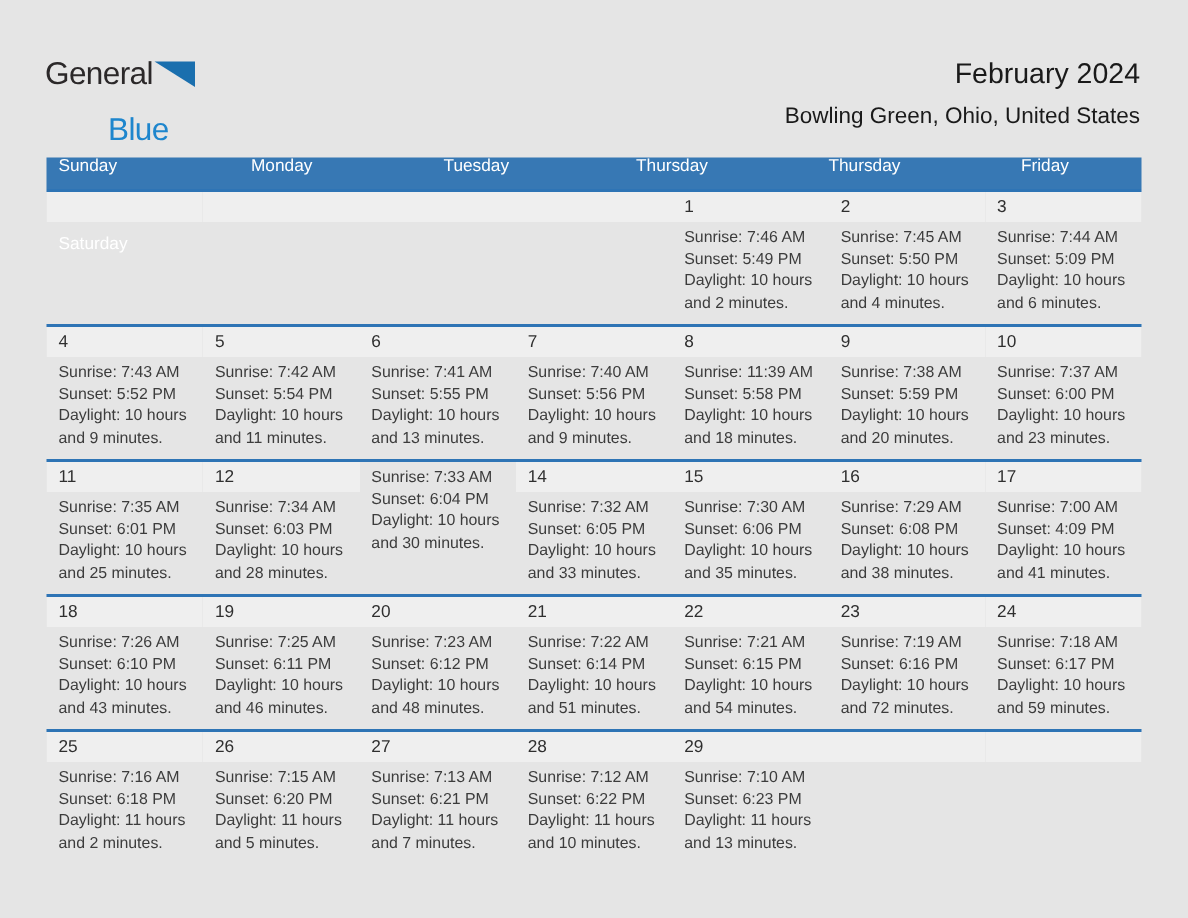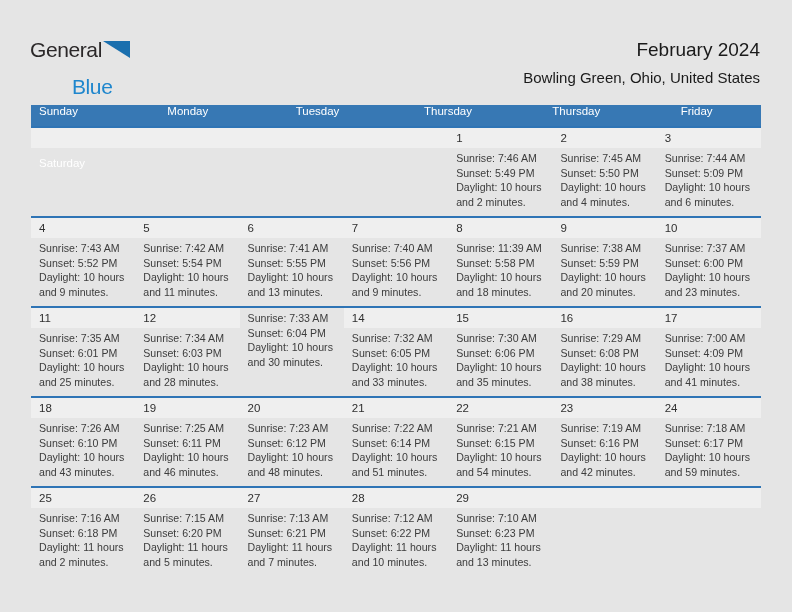--- a/index.html
+++ b/index.html
@@ -289,21 +289,21 @@
               <div>Daylight: 10 hours</div>
               <div>and 54 minutes.</div>
             </div>
           </div>
           <div class="cell">
             <div class="date-strip">23</div>
             <div class="details">
               <div>Sunrise: 7:19 AM</div>
               <div>Sunset: 6:16 PM</div>
               <div>Daylight: 10 hours</div>
-              <div>and 42 minutes.</div>
+              <div>and 72 minutes.</div>
             </div>
           </div>
           <div class="cell">
             <div class="date-strip">24</div>
             <div class="details">
               <div>Sunrise: 7:18 AM</div>
               <div>Sunset: 6:17 PM</div>
               <div>Daylight: 10 hours</div>
               <div>and 59 minutes.</div>
             </div>

